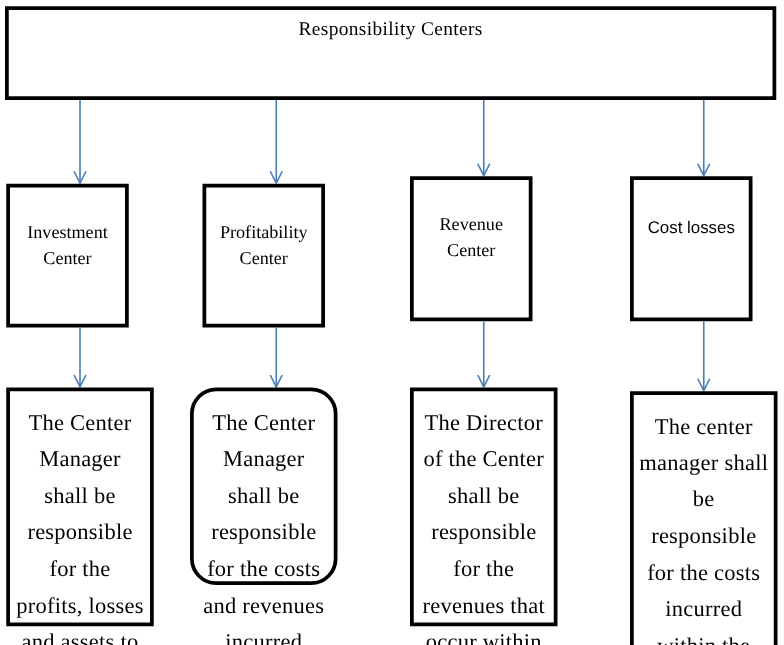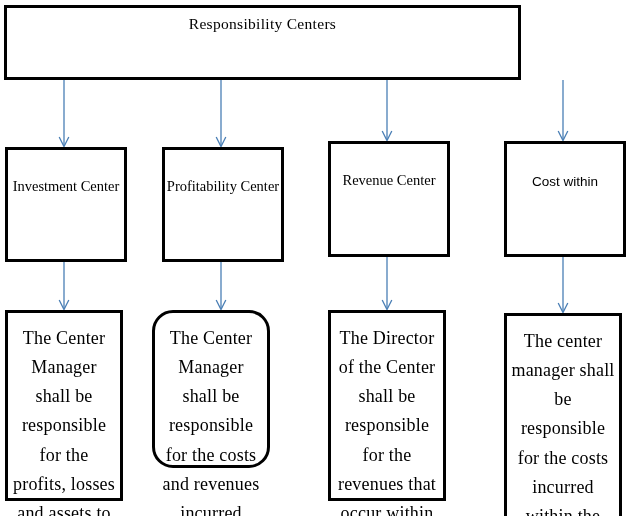--- a/index.html
+++ b/index.html
@@ -22,36 +22,36 @@
     box-sizing: border-box;
     border: 3px solid #000000;
     background: #ffffff;
     text-align: center;
     color: #000000;
   }
 
   .title-box {
     left: 4px;
     top: 5px;
-    width: 517px;
+    width: 617px;
     height: 75px;
   }
   .title-text {
     position: absolute;
     left: 0;
     right: 0;
     top: 6px;
     font-size: 15.5px;
     letter-spacing: 0.3px;
     line-height: 1.25;
   }
 
   
   .cat-box {
-    width: 122px;
+    width: 98px;
     text-align: center;
   }
   .cat-text {
     position: absolute;
     left: 0;
     right: 0;
     top: 26px;
     font-size: 14.5px;
     line-height: 1.45;
   }
@@ -143,21 +143,21 @@
   <div class="box cat-box" id="cat-1">
     <div class="cat-text">Investment Center</div>
   </div>
   <div class="box cat-box" id="cat-3">
     <div class="cat-text">Revenue Center</div>
   </div>
   <div class="box cat-box" id="cat-2">
     <div class="cat-text">Profitability Center</div>
   </div>
   <div class="box cat-box" id="cat-4">
-    <div class="cat-text sans">Cost within</div>
+    <div class="cat-text sans">Cost losses</div>
   </div>
 
   <div class="arrow" style="left:57px; top:262px;">
     <svg width="14" height="49" viewBox="0 0 14 49">
       <line class="shaft" x1="7" y1="0" x2="7" y2="47"></line>
       <path class="head" d="M2.2 38 L7 47.5 L11.8 38"></path>
     </svg>
   </div>
   <div class="arrow" style="left:214px; top:262px;">
     <svg width="14" height="49" viewBox="0 0 14 49">

